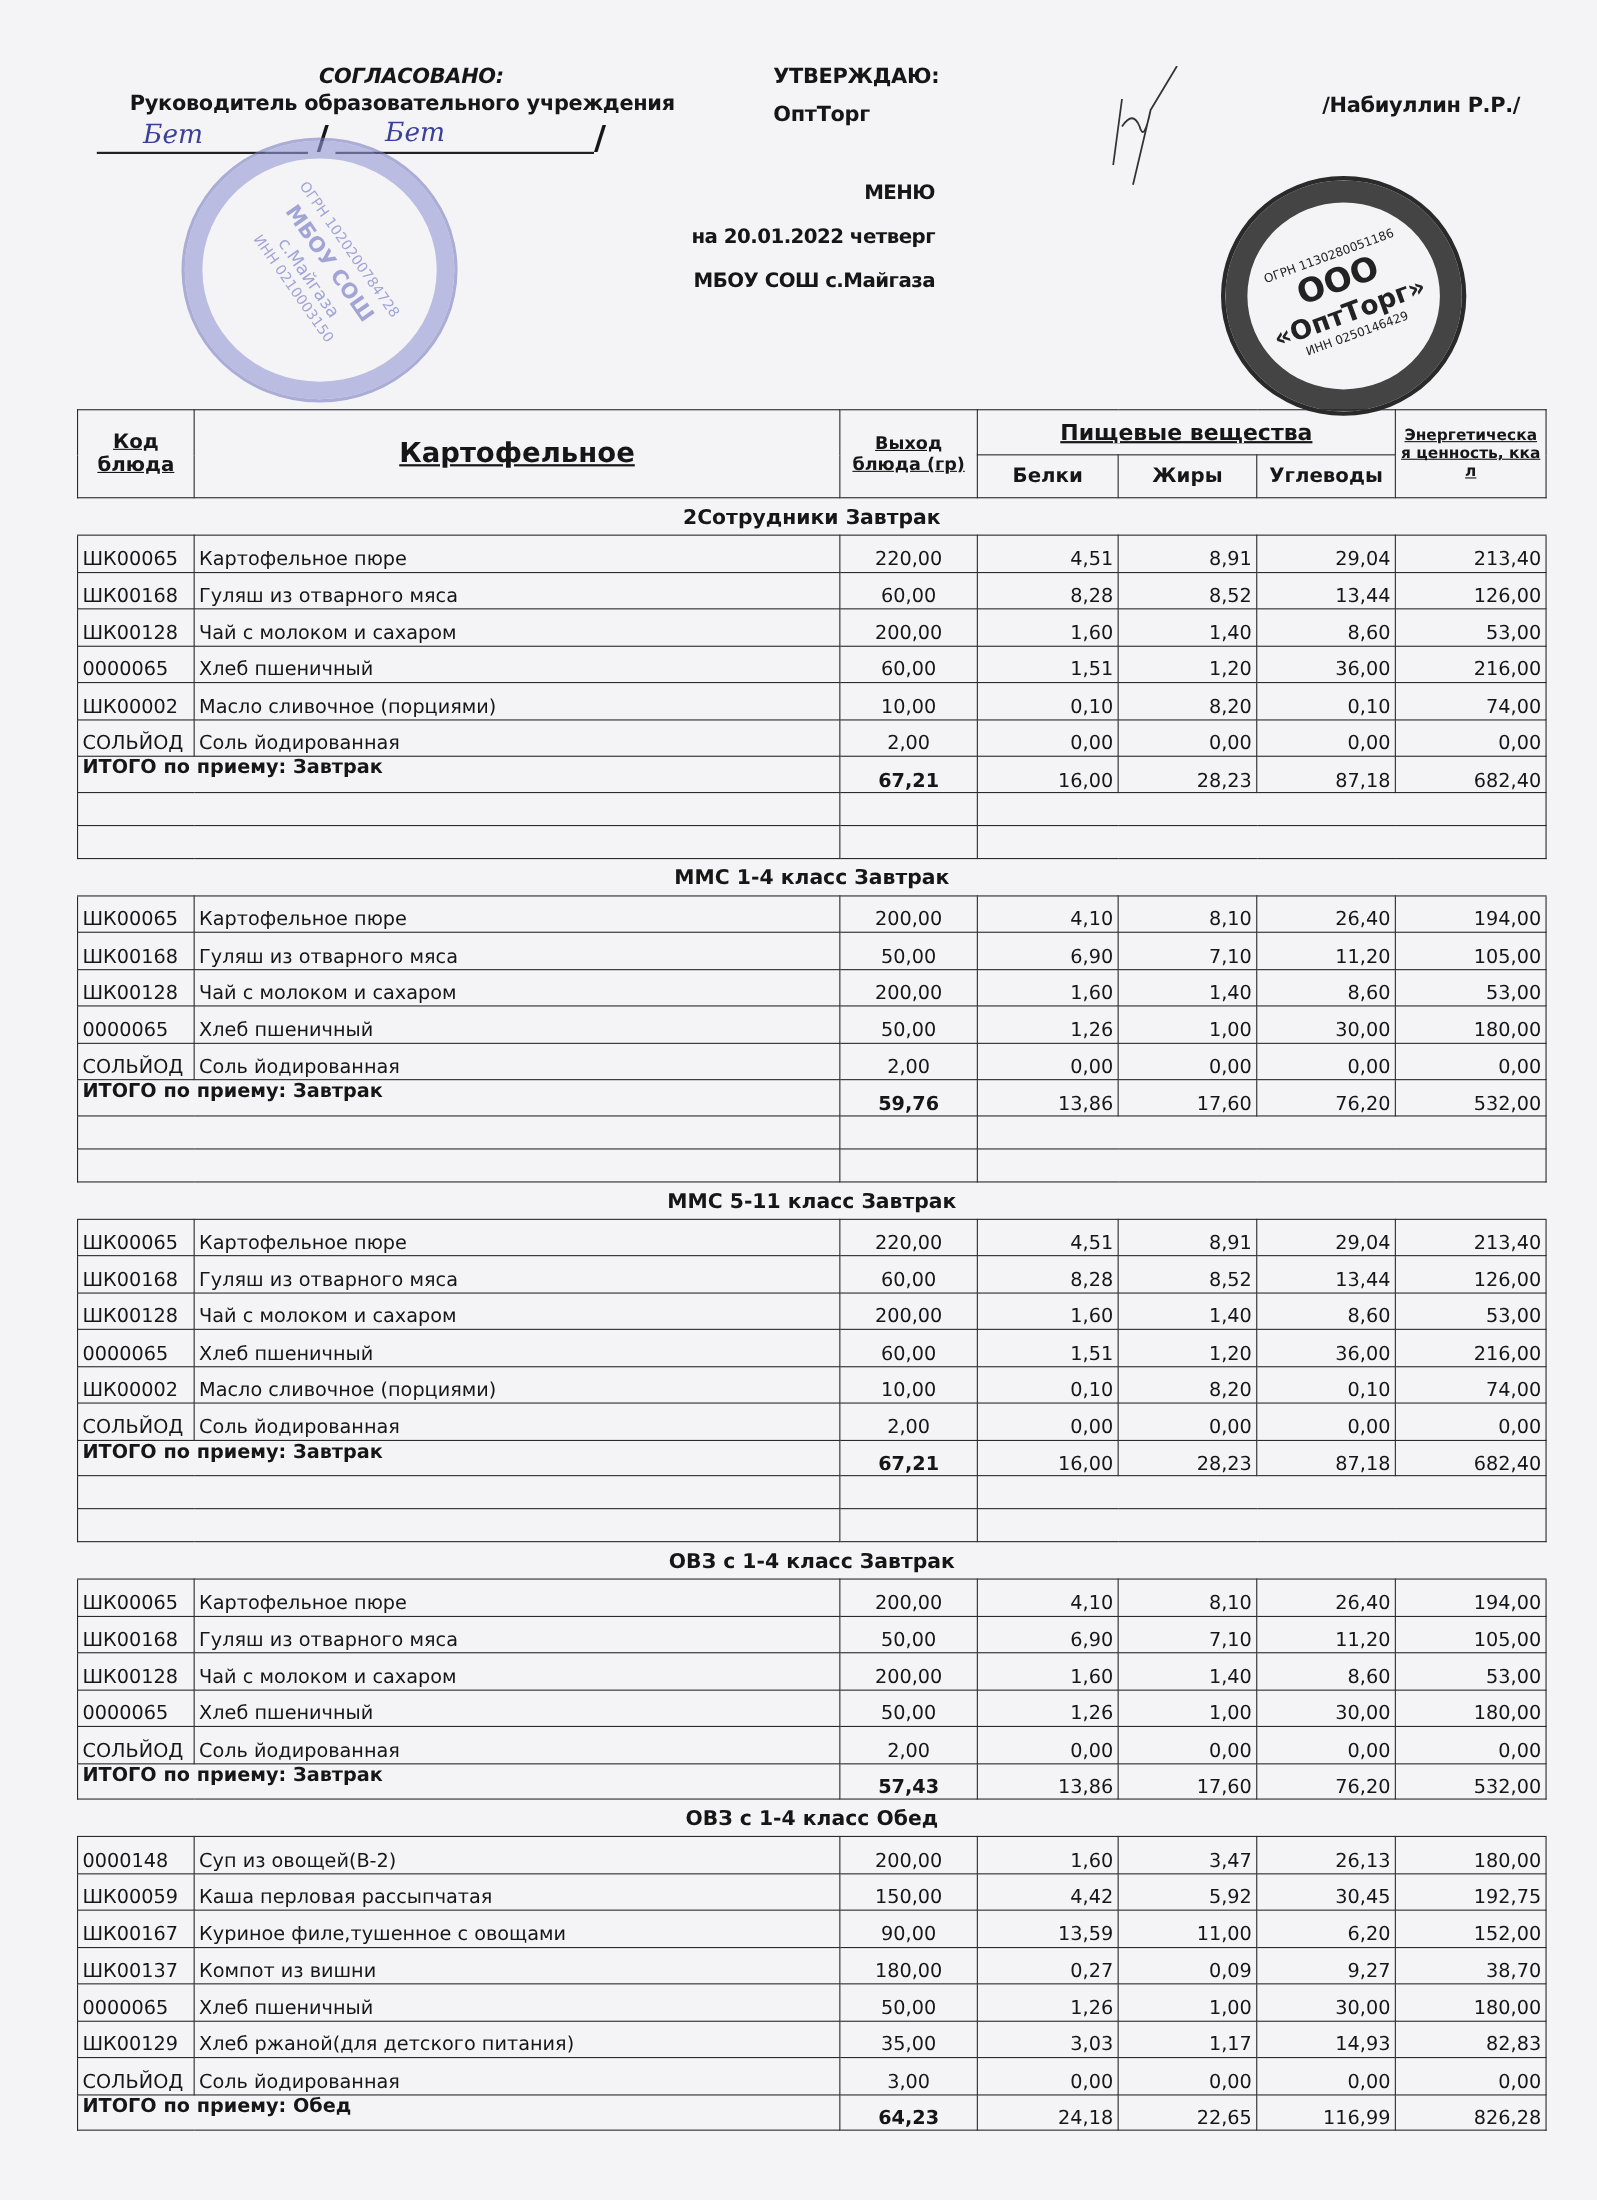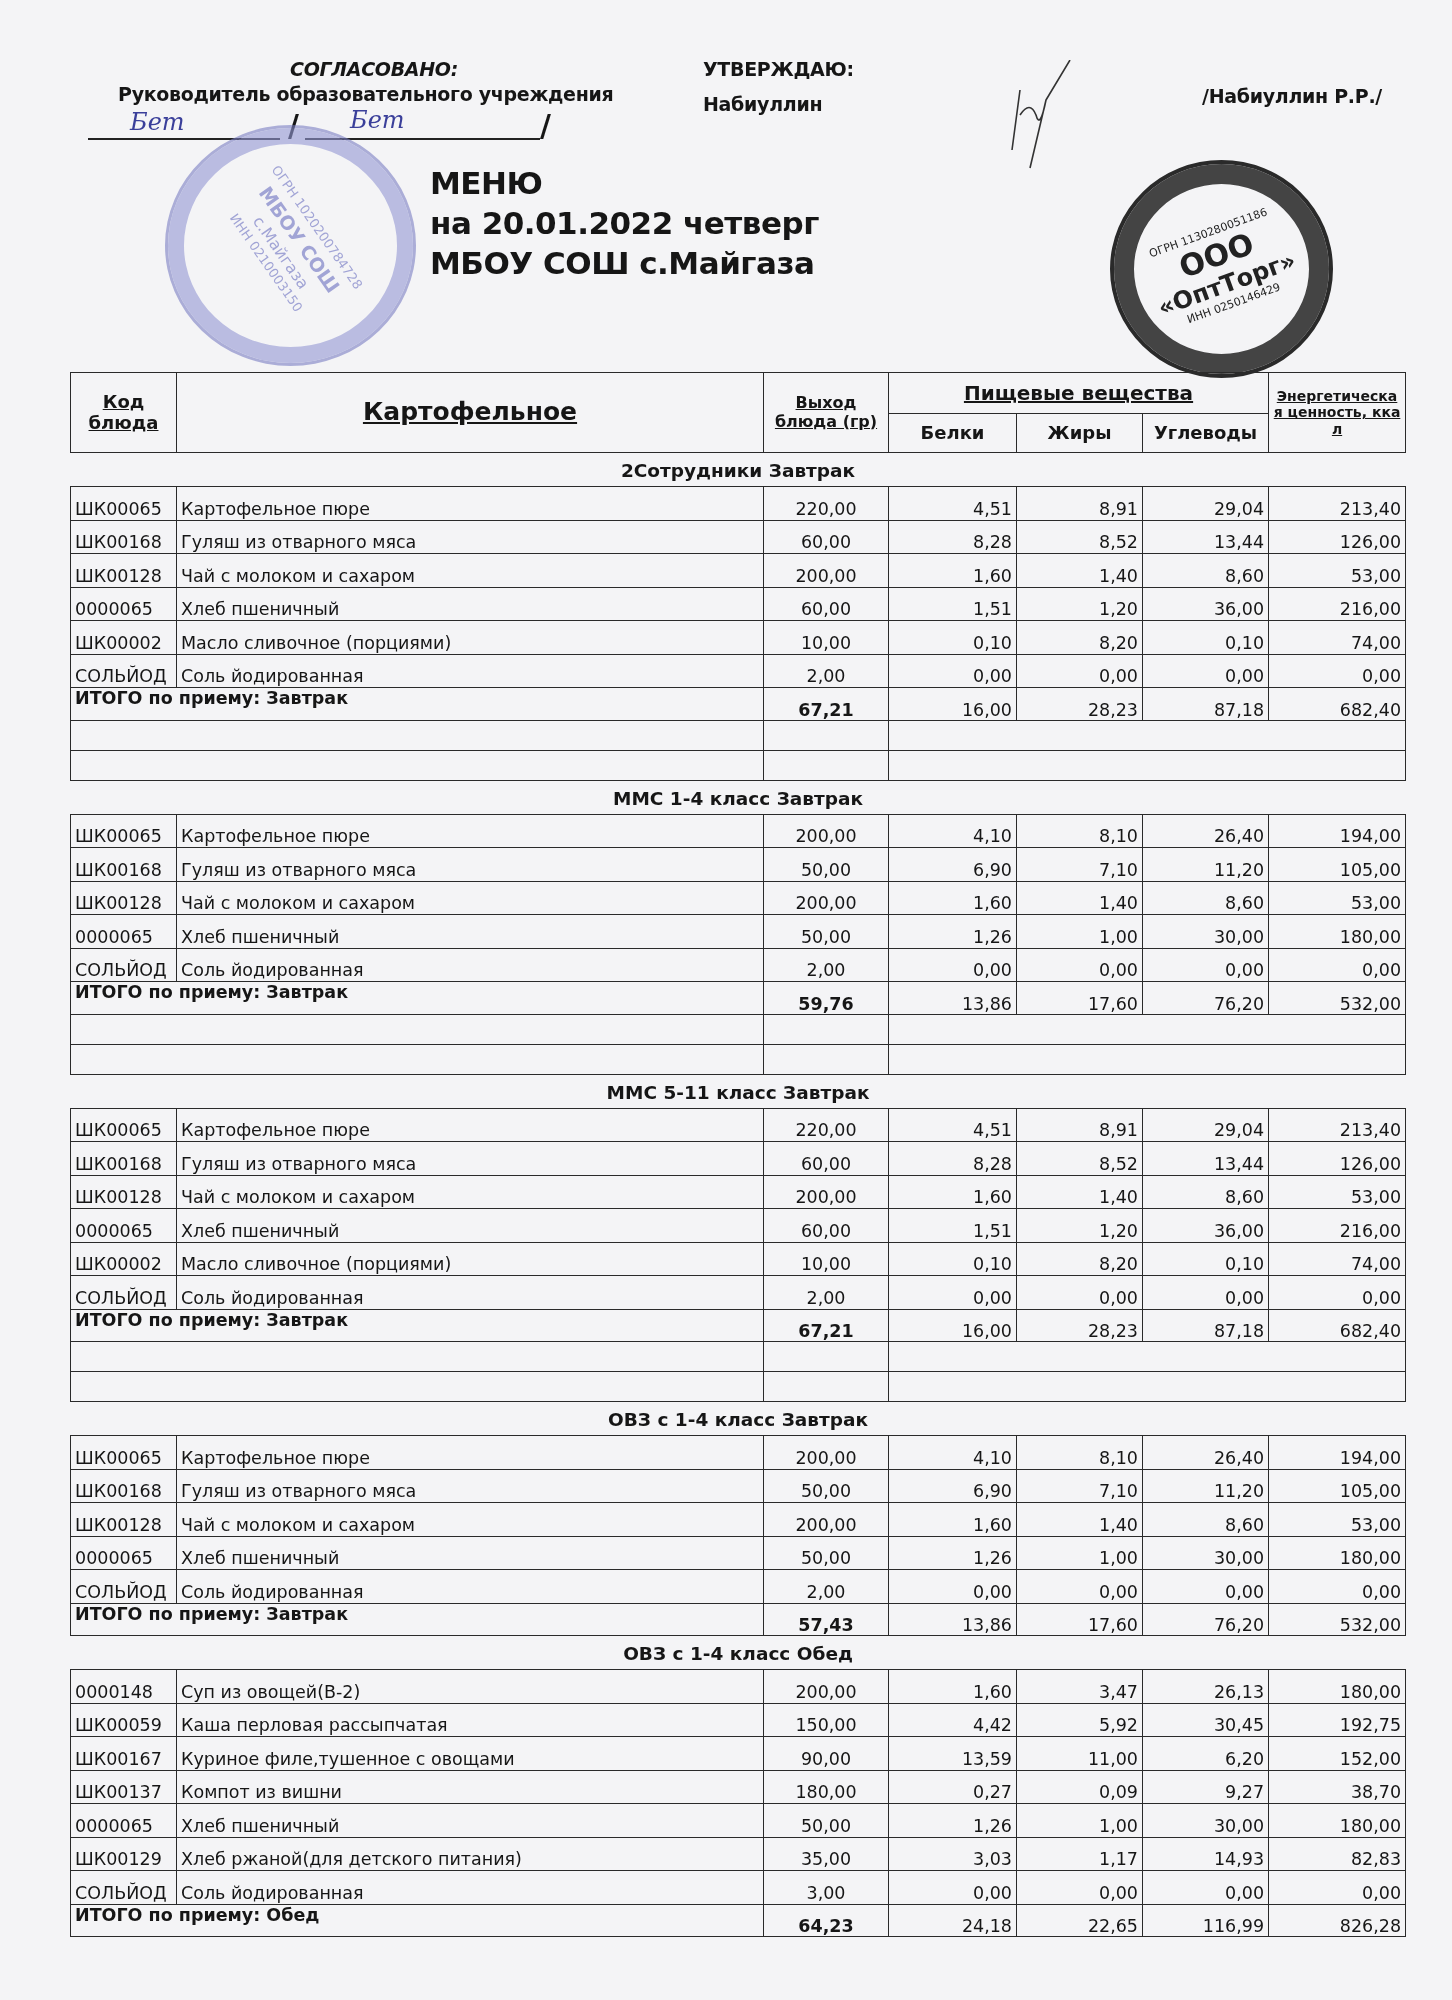--- a/index.html
+++ b/index.html
@@ -4,21 +4,21 @@
 <style>
   html, body { margin:0; padding:0; }
   body {
     width:1452px; height:2000px; position:relative; overflow:hidden;
     background:#f4f4f6;
     font-family:"DejaVu Sans", sans-serif;
     color:#161616;
   }
   .abs { position:absolute; }
   .hdr-text { font-weight:bold; font-size:19px; letter-spacing:-0.3px; }
-  .title { position:absolute; left:430px; width:420px; text-align:left; font-weight:bold; font-size:31px; letter-spacing:-0.5px; }
+  .title { position:absolute; left:430px; width:420px; text-align:right; font-weight:bold; font-size:18px; letter-spacing:-0.5px; }
   .sig-line { position:absolute; height:0; border-top:2px solid #222; }
   .slash { position:absolute; font-size:30px; font-weight:bold; }
   .stamp { position:absolute; border-radius:50%; display:flex; align-items:center; justify-content:center; text-align:center; }
   .stamp-blue { border:3px solid #7b7fc4; color:#6b70c0; opacity:0.6; box-shadow: inset 0 0 0 14px transparent, inset 0 0 0 16px #9498d4; }
   .stamp-black { border:4px solid #2a2a2a; color:#222; box-shadow: inset 0 0 0 18px transparent, inset 0 0 0 20px #444; }
   .script { position:absolute; font-family:"DejaVu Serif", serif; font-style:italic; color:#3a3f9a; font-size:24px; }
 
   table.menu {
     position:absolute; left:70px; top:372px; width:1335px;
     border-collapse:collapse; table-layout:fixed;
@@ -51,21 +51,21 @@
 <div class="abs hdr-text" style="left:290px;top:58px;font-style:italic;">СОГЛАСОВАНО:</div>
 <div class="abs hdr-text" style="left:118px;top:83px;">Руководитель образовательного учреждения</div>
 <div class="script" style="left:130px;top:108px;">Бет</div>
 <div class="sig-line" style="left:88px;top:138px;width:192px;"></div>
 <div class="slash" style="left:288px;top:108px;">/</div>
 <div class="script" style="left:350px;top:106px;">Бет</div>
 <div class="sig-line" style="left:305px;top:138px;width:235px;"></div>
 <div class="slash" style="left:540px;top:108px;">/</div>
 
 <div class="abs hdr-text" style="left:703px;top:58px;">УТВЕРЖДАЮ:</div>
-<div class="abs hdr-text" style="left:703px;top:93px;">Набиуллин</div>
+<div class="abs hdr-text" style="left:703px;top:93px;">ОптТорг</div>
 <svg class="abs" style="left:1000px;top:60px;" width="90" height="110" viewBox="0 0 90 110">
   <path d="M12 90 L20 30 M20 55 Q30 40 36 55 Q40 70 46 40 L30 108 M46 40 L70 0" stroke="#333" stroke-width="1.6" fill="none"></path>
 </svg>
 <div class="abs hdr-text" style="left:1202px;top:85px;">/Набиуллин Р.Р./</div>
 
 <div class="stamp stamp-blue" style="left:165px;top:125px;width:245px;height:235px;">
   <div style="transform:rotate(55deg);font-size:13px;line-height:1.3;">
     <div>ОГРН 1020200784728</div>
     <div style="font-size:19px;font-weight:bold;">МБОУ СОШ</div>
     <div style="font-size:16px;">с.Майгаза</div>

